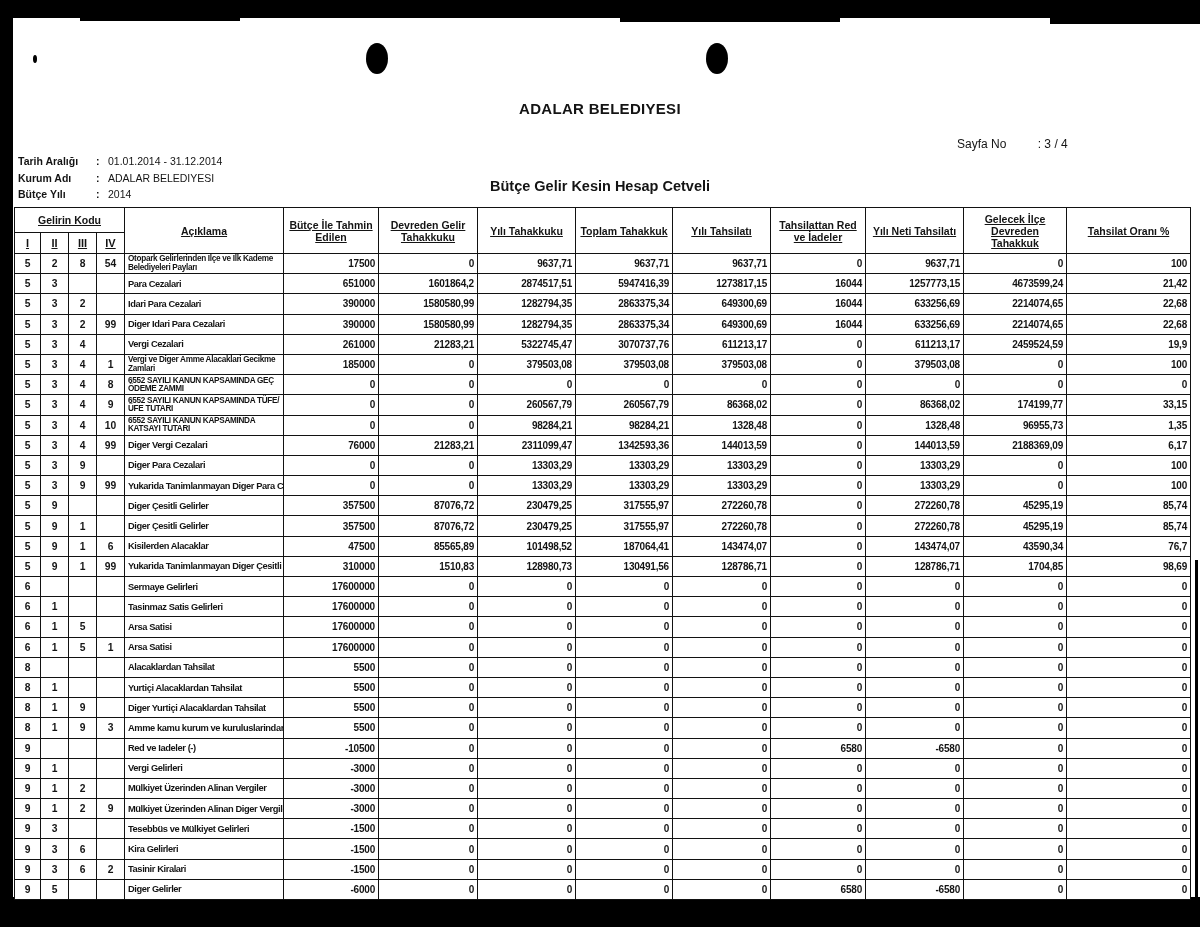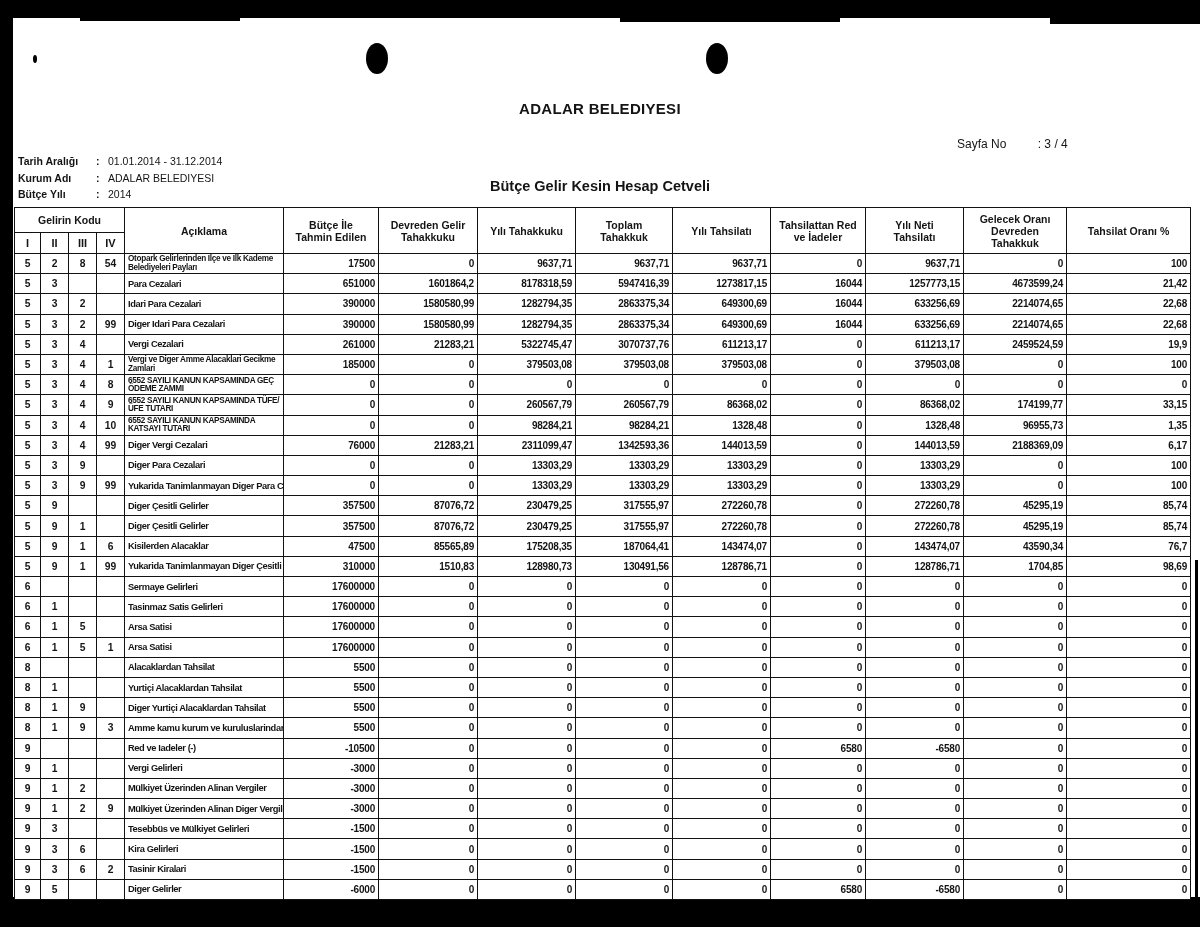--- a/index.html
+++ b/index.html
@@ -20,21 +20,21 @@
   .page-no .val{margin-left:28px;}
   .meta{position:absolute;left:18px;top:153px;font-size:10.5px;line-height:16.5px;}
   .meta .row{white-space:nowrap;}
   .meta .lbl{display:inline-block;width:78px;font-weight:bold;}
   .meta .colon{display:inline-block;width:12px;font-weight:bold;}
   
   .tablewrap{position:absolute;left:14px;top:207px;}
   table{border-collapse:collapse;table-layout:fixed;width:1176px;background:#fff;}
   th,td{border:1.5px solid #121212;overflow:hidden;}
   thead th{font-size:10.5px;font-weight:bold;text-align:center;vertical-align:middle;
-    padding:1px 8px;white-space:normal;line-height:12px;}
+    padding:1px 2px;white-space:normal;line-height:12px;text-decoration:underline;}
   thead tr.r1 th{height:22px;}
   thead tr.r2 th{height:18px;font-size:11px;}
   tbody td{height:19.2px;font-size:10.3px;padding:0 3px;white-space:nowrap;vertical-align:middle;}
   td.code{text-align:center;font-weight:bold;padding:0 1px;}
   td.desc{text-align:left;font-size:9.3px;letter-spacing:-0.4px;font-weight:bold;}
   td.desc.two{white-space:normal;font-size:8.2px;line-height:8.2px;letter-spacing:-0.3px;}
   td.num{text-align:right;font-weight:bold;font-size:10px;letter-spacing:-0.2px;}
 </style>
 </head>
 <body>
@@ -91,21 +91,21 @@
       <tr class="r1">
         <th colspan="4">Gelirin Kodu</th>
         <th rowspan="2">Açıklama</th>
         <th rowspan="2">Bütçe İle Tahmin Edilen</th>
         <th rowspan="2">Devreden Gelir Tahakkuku</th>
         <th rowspan="2">Yılı Tahakkuku</th>
         <th rowspan="2">Toplam Tahakkuk</th>
         <th rowspan="2">Yılı Tahsilatı</th>
         <th rowspan="2">Tahsilattan Red ve İadeler</th>
         <th rowspan="2">Yılı Neti Tahsilatı</th>
-        <th rowspan="2">Gelecek Oranı Devreden Tahakkuk</th>
+        <th rowspan="2">Gelecek İlçe Devreden Tahakkuk</th>
         <th rowspan="2">Tahsilat Oranı %</th>
       </tr>
       <tr class="r2">
         <th>I</th>
         <th>II</th>
         <th>III</th>
         <th>IV</th>
       </tr>
     </thead>
     <tbody>
@@ -126,21 +126,21 @@
           <td class="num">100</td>
         </tr>
         <tr>
           <td class="code">5</td>
           <td class="code">3</td>
           <td class="code"></td>
           <td class="code"></td>
           <td class="desc">Para Cezalari</td>
           <td class="num">651000</td>
           <td class="num">1601864,2</td>
-          <td class="num">8178318,59</td>
+          <td class="num">2874517,51</td>
           <td class="num">5947416,39</td>
           <td class="num">1273817,15</td>
           <td class="num">16044</td>
           <td class="num">1257773,15</td>
           <td class="num">4673599,24</td>
           <td class="num">21,42</td>
         </tr>
         <tr>
           <td class="code">5</td>
           <td class="code">3</td>
@@ -334,21 +334,21 @@
           <td class="num">85,74</td>
         </tr>
         <tr>
           <td class="code">5</td>
           <td class="code">9</td>
           <td class="code">1</td>
           <td class="code">6</td>
           <td class="desc">Kisilerden Alacaklar</td>
           <td class="num">47500</td>
           <td class="num">85565,89</td>
-          <td class="num">175208,35</td>
+          <td class="num">101498,52</td>
           <td class="num">187064,41</td>
           <td class="num">143474,07</td>
           <td class="num">0</td>
           <td class="num">143474,07</td>
           <td class="num">43590,34</td>
           <td class="num">76,7</td>
         </tr>
         <tr>
           <td class="code">5</td>
           <td class="code">9</td>

